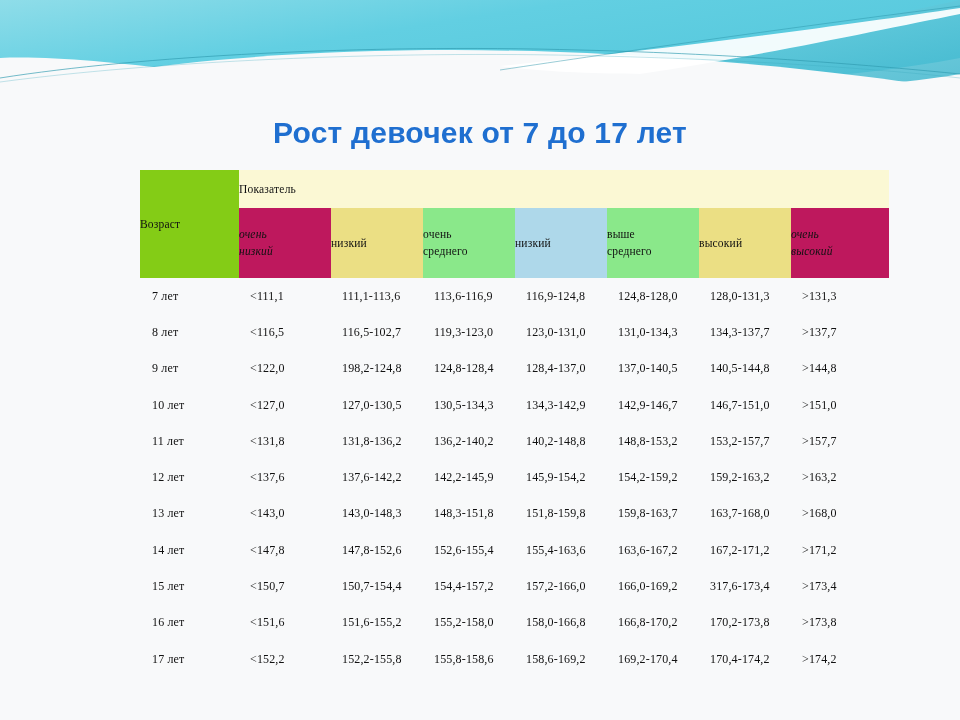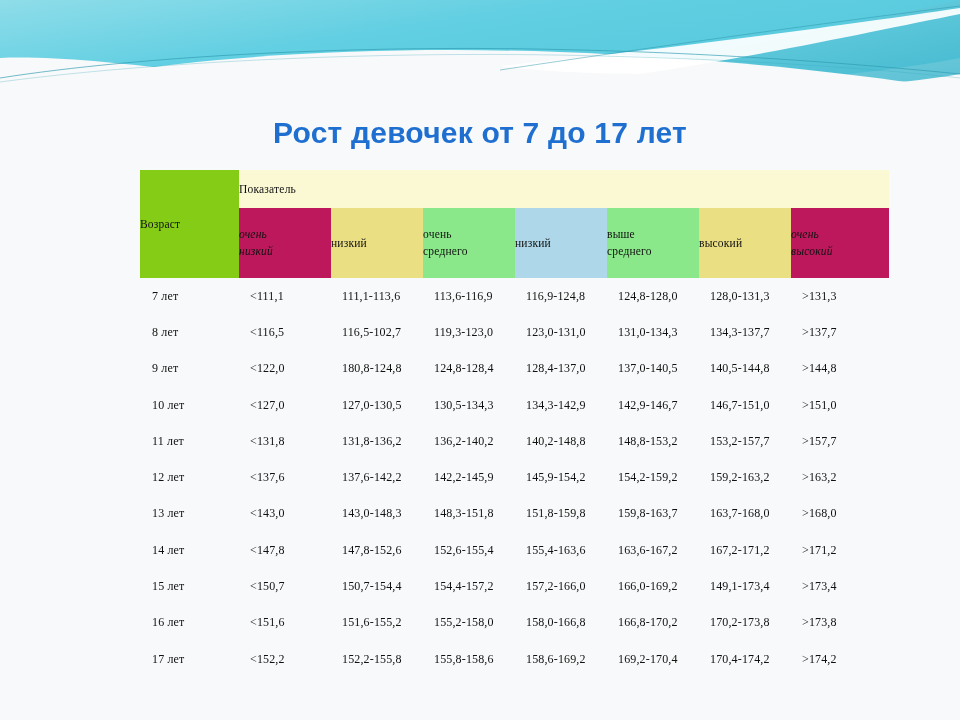--- a/index.html
+++ b/index.html
@@ -214,21 +214,21 @@
           <td>116,5-102,7</td>
           <td>119,3-123,0</td>
           <td>123,0-131,0</td>
           <td>131,0-134,3</td>
           <td>134,3-137,7</td>
           <td>&gt;137,7</td>
         </tr>
         <tr>
           <td class="age-cell">9 лет</td>
           <td>&lt;122,0</td>
-          <td>180,8-124,8</td>
+          <td>198,2-124,8</td>
           <td>124,8-128,4</td>
           <td>128,4-137,0</td>
           <td>137,0-140,5</td>
           <td>140,5-144,8</td>
           <td>&gt;144,8</td>
         </tr>
         <tr>
           <td class="age-cell">10 лет</td>
           <td>&lt;127,0</td>
           <td>127,0-130,5</td>
@@ -278,21 +278,21 @@
           <td>167,2-171,2</td>
           <td>&gt;171,2</td>
         </tr>
         <tr>
           <td class="age-cell">15 лет</td>
           <td>&lt;150,7</td>
           <td>150,7-154,4</td>
           <td>154,4-157,2</td>
           <td>157,2-166,0</td>
           <td>166,0-169,2</td>
-          <td>149,1-173,4</td>
+          <td>317,6-173,4</td>
           <td>&gt;173,4</td>
         </tr>
         <tr>
           <td class="age-cell">16 лет</td>
           <td>&lt;151,6</td>
           <td>151,6-155,2</td>
           <td>155,2-158,0</td>
           <td>158,0-166,8</td>
           <td>166,8-170,2</td>
           <td>170,2-173,8</td>

